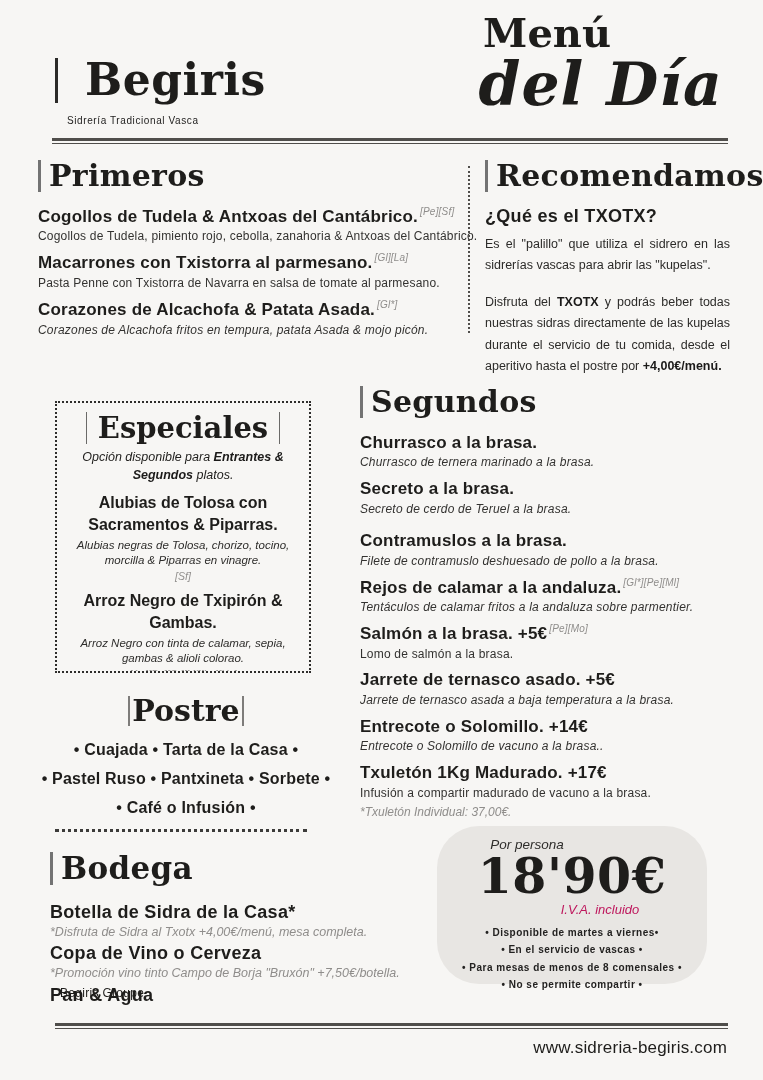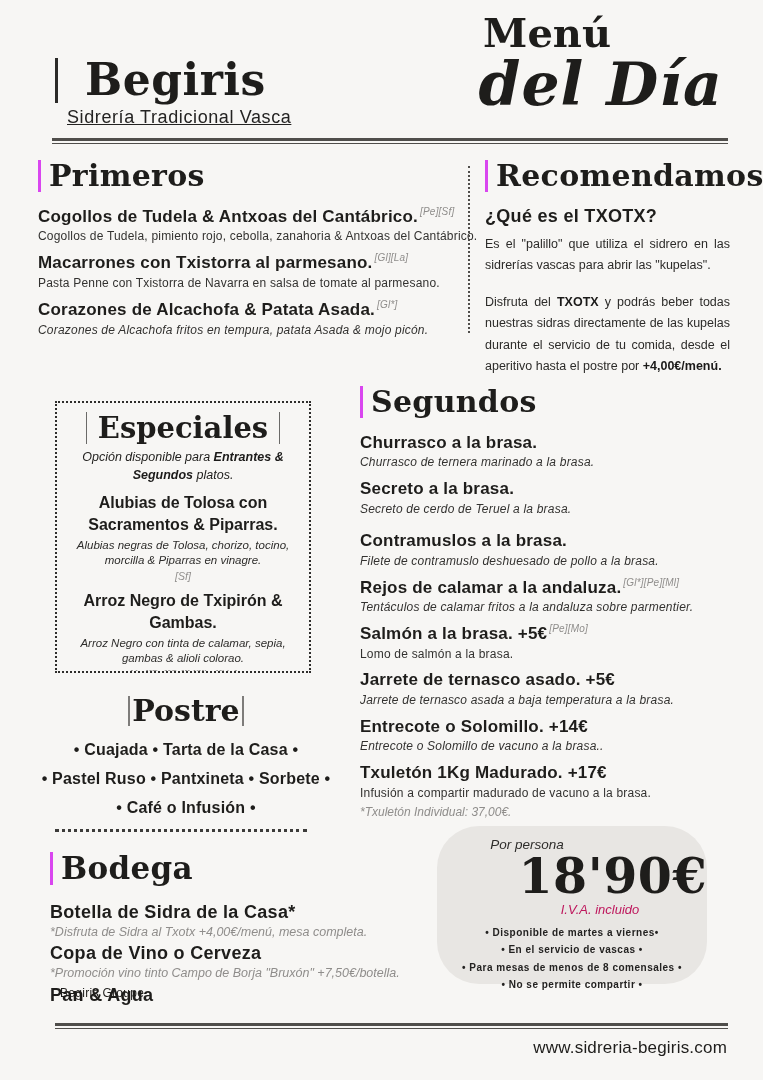--- a/index.html
+++ b/index.html
@@ -10,32 +10,32 @@
     font-family:"Liberation Sans","DejaVu Sans",sans-serif;
   }
 
   
   .brand { position:absolute; left:55px; top:58px; }
   .brand-name {
     font-family:"DejaVu Serif","Liberation Serif",serif; font-weight:700;
     font-size:44px; line-height:1.02; border-left:3px solid #2b2a28; padding-left:27px;
     letter-spacing:0.5px;
   }
-  .brand-tagline { font-size:18px; letter-spacing:0.6px; color:#242322; margin-top:4px; padding-left:12px;text-decoration:underline; }
+  .brand-tagline { font-size:10px; letter-spacing:0.6px; color:#242322; margin-top:12px; padding-left:12px; }
   .menu-title { position:absolute; top:12px; right:40px; text-align:right; }
   .menu-title-1 { font-family:"DejaVu Serif","Liberation Serif",serif; font-weight:700; font-size:40px; line-height:1.05; padding-right:112px; }
   .menu-title-2 { font-family:"DejaVu Serif","Liberation Serif",serif; font-weight:700; font-style:italic; font-size:60px; line-height:1.0; letter-spacing:1px; }
   .double-rule { border-top:3px solid #504e4b; border-bottom:1px solid #504e4b; height:6px; }
   .rule-top { position:absolute; left:52px; top:138px; width:676px; }
   .rule-bottom { position:absolute; left:55px; top:1023px; width:673px; }
 
   
   .section-h {
     font-family:"DejaVu Serif","Liberation Serif",serif; font-weight:700;
-    font-size:30px; line-height:1.05; border-left:3px solid #d946ef; padding-left:8px;
+    font-size:30px; line-height:1.05; border-left:3px solid #737373; padding-left:8px;
     letter-spacing:0.3px; margin-bottom:13px;
   }
 
   
   .dish { margin-bottom:5px; }
   .dish-name { font-size:17px; font-weight:700; letter-spacing:0.2px; line-height:1.3; white-space:nowrap; }
   .sup { font-size:10px; font-style:italic; font-weight:400; color:#8f8d8b; vertical-align:super; margin-left:2px; }
   .dish-desc { font-size:12px; color:#333230; letter-spacing:0.2px; line-height:1.3; margin:2px 0 6px; white-space:nowrap; }
   .italic { font-style:italic; }
   .gap { margin-top:12px; }
@@ -79,21 +79,21 @@
   .bodega .section-h { font-size:31px; margin-bottom:15px; }
   .bodega-name { font-size:18px; font-weight:600; letter-spacing:0.3px; line-height:1.35; }
   .bodega-note { font-size:12.5px; font-style:italic; color:#8f8d8b; line-height:1.3; margin:0 0 1px; }
 
   
   .badge {
     position:absolute; left:437px; top:826px; width:270px; height:158px;
     background:#e8e6e3; border-radius:42px; text-align:center; padding-top:11px;
   }
   .badge-label { font-size:13.5px; font-style:italic; color:#2e2d2b; transform:translateX(-45px); }
-  .badge-price { font-family:"DejaVu Serif","Liberation Serif",serif; font-weight:700; font-size:49px; line-height:1.02; letter-spacing:0.5px;text-align:right; }
+  .badge-price { font-family:"DejaVu Serif","Liberation Serif",serif; font-weight:700; font-size:49px; line-height:1.02; letter-spacing:0.5px; }
   .badge-tax { font-size:13px; font-style:italic; color:#be185d; transform:translateX(28px); }
   .badge-conds { margin-top:7px; font-size:10px; font-weight:600; line-height:1.75; letter-spacing:0.5px; color:#232221; }
 
   
   .footer-left { position:absolute; left:60px; top:986px; font-size:12px; letter-spacing:0.3px; }
   .footer-right { position:absolute; right:36px; top:1038px; font-size:17px; letter-spacing:0.2px; }
 </style>
 </head>
 <body>
 

